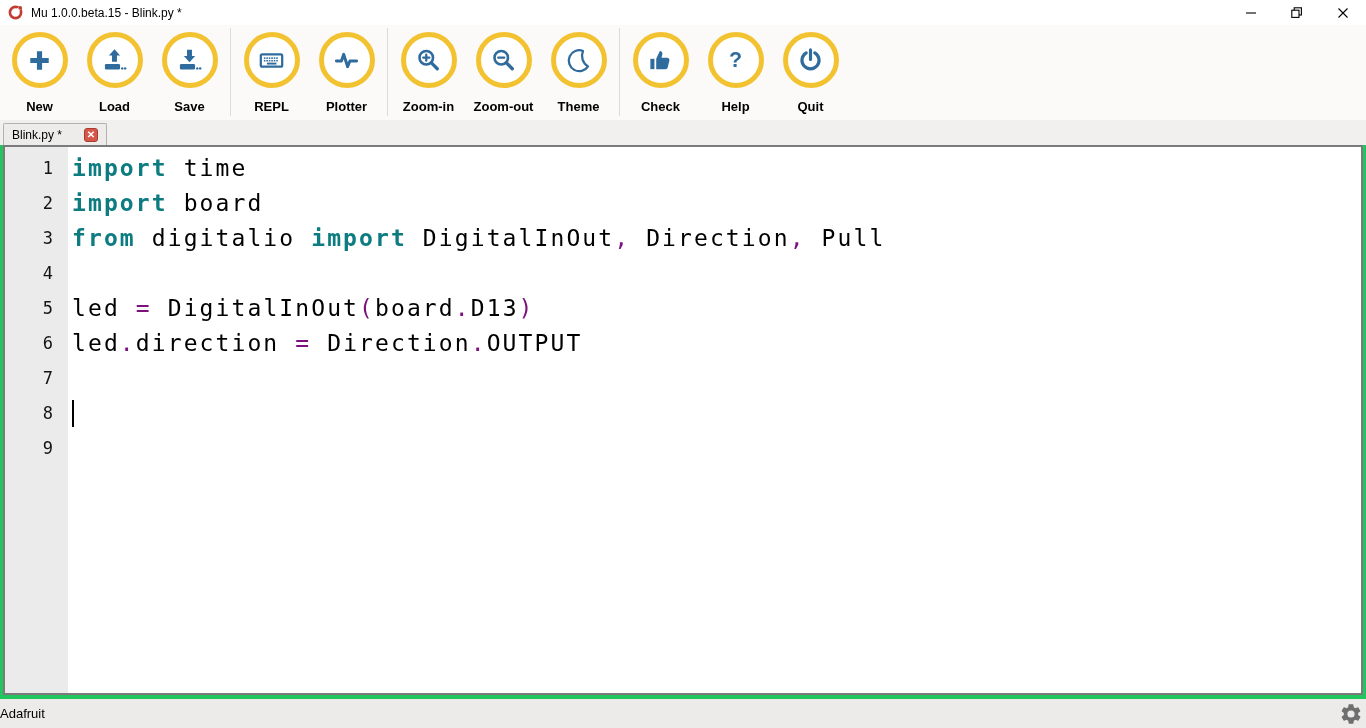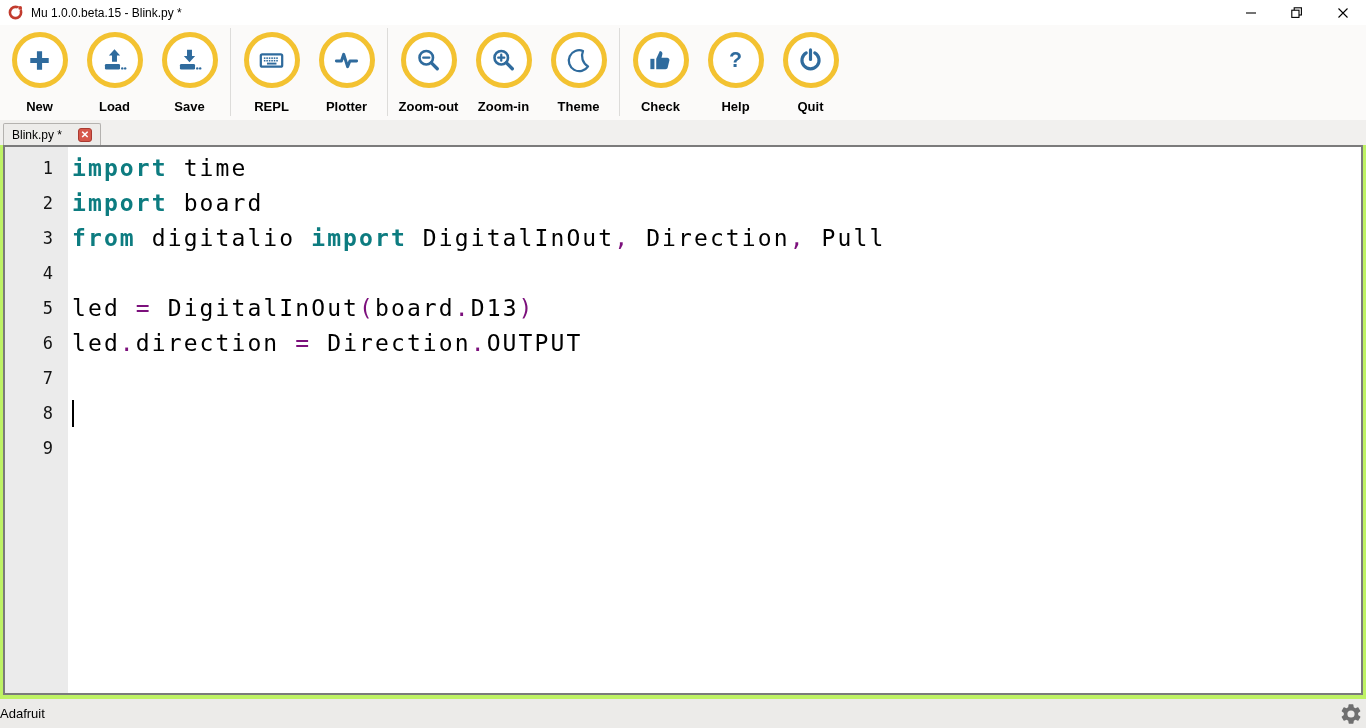--- a/index.html
+++ b/index.html
@@ -1,39 +1,39 @@
 <!DOCTYPE html>
 <html><head>
 <meta charset="utf-8">
 <style>
   * { box-sizing: border-box; margin: 0; padding: 0; }
   html,body { width:1366px; height:728px; overflow:hidden; }
   body { font-family:"Liberation Sans", sans-serif; background:#fafaf9; }
-  .window { position:relative; width:1366px; height:728px; background:#bef264; }
+  .window { position:relative; width:1366px; height:728px; background:#22c55e; }
 
   
   .titlebar { height:25px; background:#ffffff; display:flex; align-items:center; }
   .titlebar-logo { margin-left:7px; display:flex; align-items:center; }
   .titlebar-title { font-size:12px; color:#000; margin-left:7px; white-space:nowrap; }
   .win-controls { margin-left:auto; display:flex; height:100%; }
   .win-btn { width:46px; height:25px; display:flex; align-items:center; justify-content:center; }
 
   
   .toolbar { height:95px; background:#fbfaf9; display:flex; align-items:flex-start; padding-left:2px; }
   .tb-group { display:flex; }
   .tb-sep { width:1px; background:#dddcda; height:88px; margin:3px 3px 0 3px; }
   .tbtn { width:75px; display:flex; flex-direction:column; align-items:center; padding-top:7px; cursor:default; }
   .tbtn-circle { width:56px; height:56px; border-radius:50%; background:#ffffff; border:5px solid #f3c231;
                  display:flex; align-items:center; justify-content:center; }
   .tbtn-label { margin-top:11px; font-size:13px; color:#000; white-space:nowrap;font-weight:bold; }
 
   
   .tabbar { height:25px; background:#f1f0ee; display:flex; align-items:flex-end; padding-left:3px; }
   .tab { height:22px; background:#edecea; border:1px solid #b4b2af; border-bottom:none;
-         border-radius:2px 2px 0 0; display:flex; align-items:center; padding:0 8px; gap:16px; }
+         border-radius:2px 2px 0 0; display:flex; align-items:center; padding:0 8px; gap:22px; }
   .tab-label { font-size:12px; color:#000; white-space:nowrap; }
   .tab-close { width:14px; height:14px; border-radius:3px; background:#d6574a; border:1px solid #a93a31;
                color:#fff; font-size:10px; font-weight:bold; line-height:12px; text-align:center; cursor:default; }
 
   
   .editor-pane { margin:0 3px; height:550px; border:2px solid #7b7b7b; background:#ffffff; display:flex; }
   .gutter { width:63px; background:#ebebeb; padding-top:4px; flex:none;
             font-family:"DejaVu Sans Mono", monospace; font-size:17px; color:#141414; }
   .gutter .ln { height:35px; line-height:35px; text-align:right; padding-right:15px; }
   .code-area { flex:1; padding:4px 12px 0 4px; font-family:"DejaVu Sans Mono", monospace;
@@ -149,34 +149,34 @@
           <div class="tbtn-label">Plotter</div>
         </div>
       </div>
       <div class="tb-sep"></div>
       <div class="tb-group">
         <div class="tbtn">
           <div class="tbtn-circle">
             <svg width="27" height="27" viewBox="0 0 24 24" xmlns="http://www.w3.org/2000/svg">
               <circle cx="10" cy="9.5" r="6" fill="none" stroke="#2f6b9d" stroke-width="2.3"></circle>
               <path d="M14.6 14.1 L19.8 19.3" stroke="#2f6b9d" stroke-width="3" stroke-linecap="round"></path>
-              <path d="M7.3 9.5h5.4" stroke="#2f6b9d" stroke-width="2" stroke-linecap="round"></path>
-            </svg>
-          </div>
-          <div class="tbtn-label">Zoom-out</div>
+              <path d="M10 6.8v5.4M7.3 9.5h5.4" stroke="#2f6b9d" stroke-width="2" stroke-linecap="round"></path>
+            </svg>
+          </div>
+          <div class="tbtn-label">Zoom-in</div>
         </div>
         <div class="tbtn">
           <div class="tbtn-circle">
             <svg width="27" height="27" viewBox="0 0 24 24" xmlns="http://www.w3.org/2000/svg">
               <circle cx="10" cy="9.5" r="6" fill="none" stroke="#2f6b9d" stroke-width="2.3"></circle>
               <path d="M14.6 14.1 L19.8 19.3" stroke="#2f6b9d" stroke-width="3" stroke-linecap="round"></path>
-              <path d="M10 6.8v5.4M7.3 9.5h5.4" stroke="#2f6b9d" stroke-width="2" stroke-linecap="round"></path>
-            </svg>
-          </div>
-          <div class="tbtn-label">Zoom-in</div>
+              <path d="M7.3 9.5h5.4" stroke="#2f6b9d" stroke-width="2" stroke-linecap="round"></path>
+            </svg>
+          </div>
+          <div class="tbtn-label">Zoom-out</div>
         </div>
         <div class="tbtn">
           <div class="tbtn-circle">
             <svg width="27" height="27" viewBox="0 0 24 24" xmlns="http://www.w3.org/2000/svg">
               <path d="M16 3.5 A9.3 9.3 0 1 0 20.5 17.2 A10.8 10.8 0 0 1 16 3.5 Z" fill="none" stroke="#2f6b9d" stroke-width="2" stroke-linejoin="round"></path>
             </svg>
           </div>
           <div class="tbtn-label">Theme</div>
         </div>
       </div>

